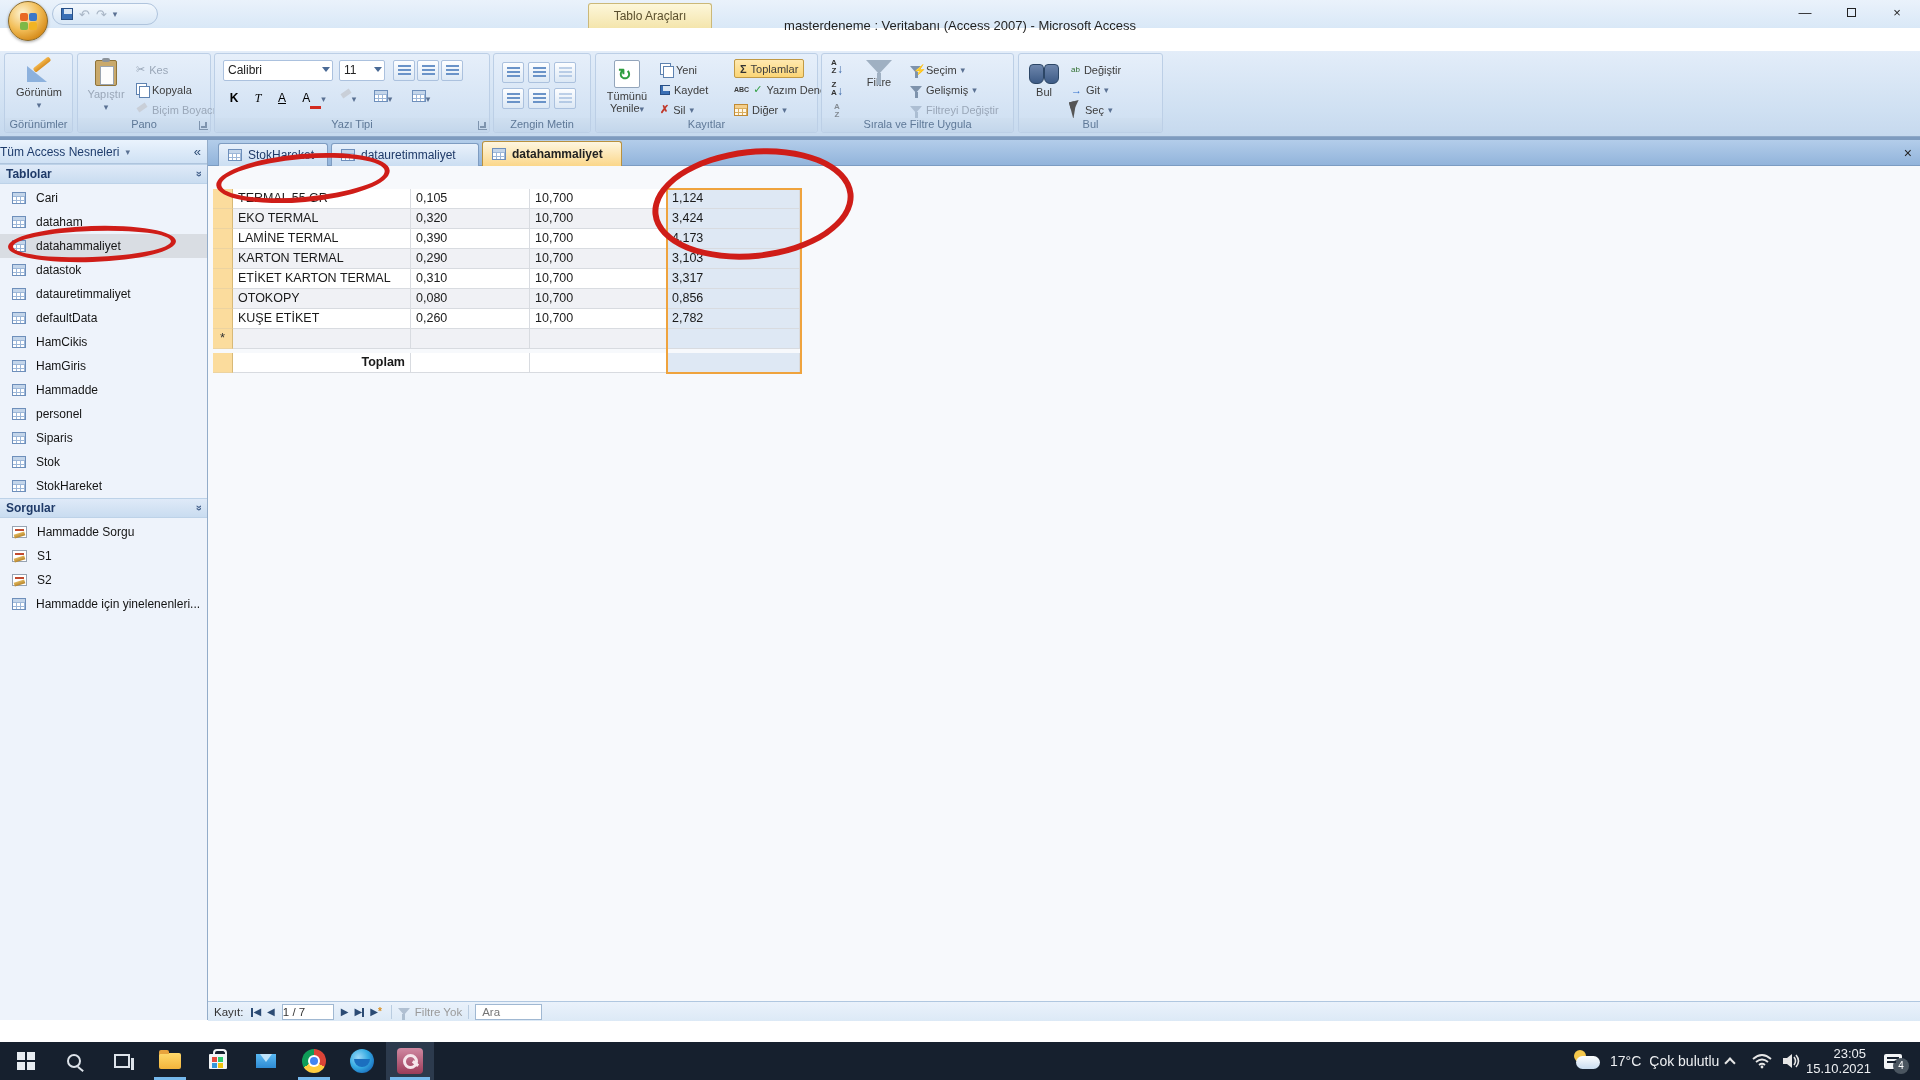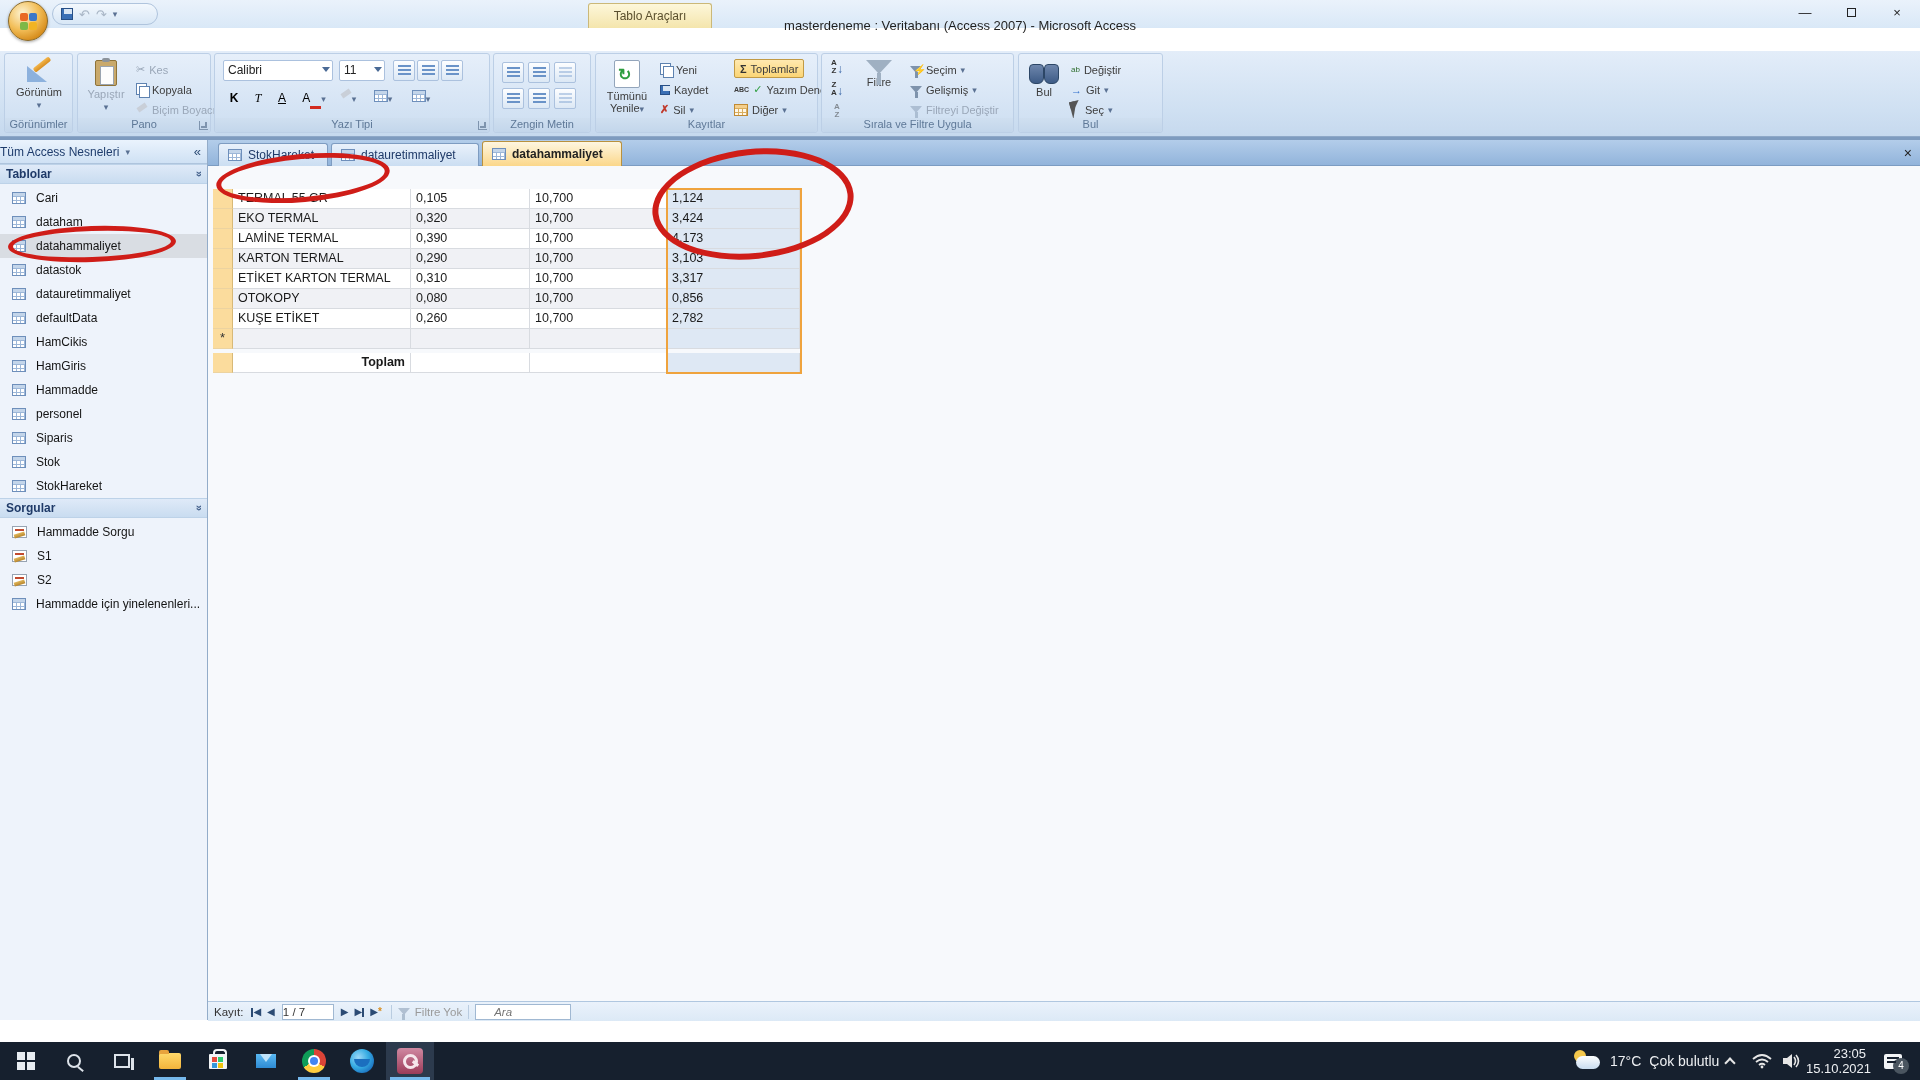--- a/index.html
+++ b/index.html
@@ -170,22 +170,22 @@
   .total-label { font-weight:bold; text-align:right; }
 
   
   #recnav { position:absolute; left:208px; top:1001px; width:1712px; height:20px;
     background:linear-gradient(#EAF2FB,#DCE9F6); border-top:1px solid #B0C7E0; font-size:11.5px; color:#333;
     display:flex; align-items:center; }
   .rn-btn { color:#2B4B74; font-size:10px; margin:0 3px; }
   .rn-bar { display:inline-block; width:2px; height:9px; background:#2B4B74; vertical-align:middle; }
   #rn-pos { width:52px; height:16px; background:#fff; border:1px solid #A0B8D2; line-height:15px;
     margin:0 4px; }
-  #rn-search { width:96px; height:16px; border:1px solid #A0B8D2; background:#fff; font-size:11.5px;
-    padding:0 18px; font-family:"Liberation Sans",sans-serif;font-style:italic; }
+  #rn-search { width:67px; height:16px; border:1px solid #A0B8D2; background:#fff; font-size:11.5px;
+    padding:0 6px; font-family:"Liberation Sans",sans-serif; }
   .rn-sep { width:1px; height:14px; background:#B9CCE0; margin:0 6px; }
 
   
   #statusbar { position:absolute; left:0; top:1021px; width:1920px; height:21px;
     background:linear-gradient(#DAE8F7,#C6D9ED); border-top:1px solid #9FB8D4; font-size:12px; color:#1F1F1F; }
   .viewbtn { position:absolute; top:2px; width:17px; height:17px; border:1px solid transparent;
     border-radius:2px; text-align:center; }
   .viewbtn.active { background:linear-gradient(#FFE9B0,#FBD576); border-color:#C19A45; }
   .vb-grid { display:inline-block; width:11px; height:10px; margin-top:3px; border:1px solid #4A6A95;
     background:repeating-linear-gradient(90deg,#9DB7D8 0 1px, transparent 1px 4px),

